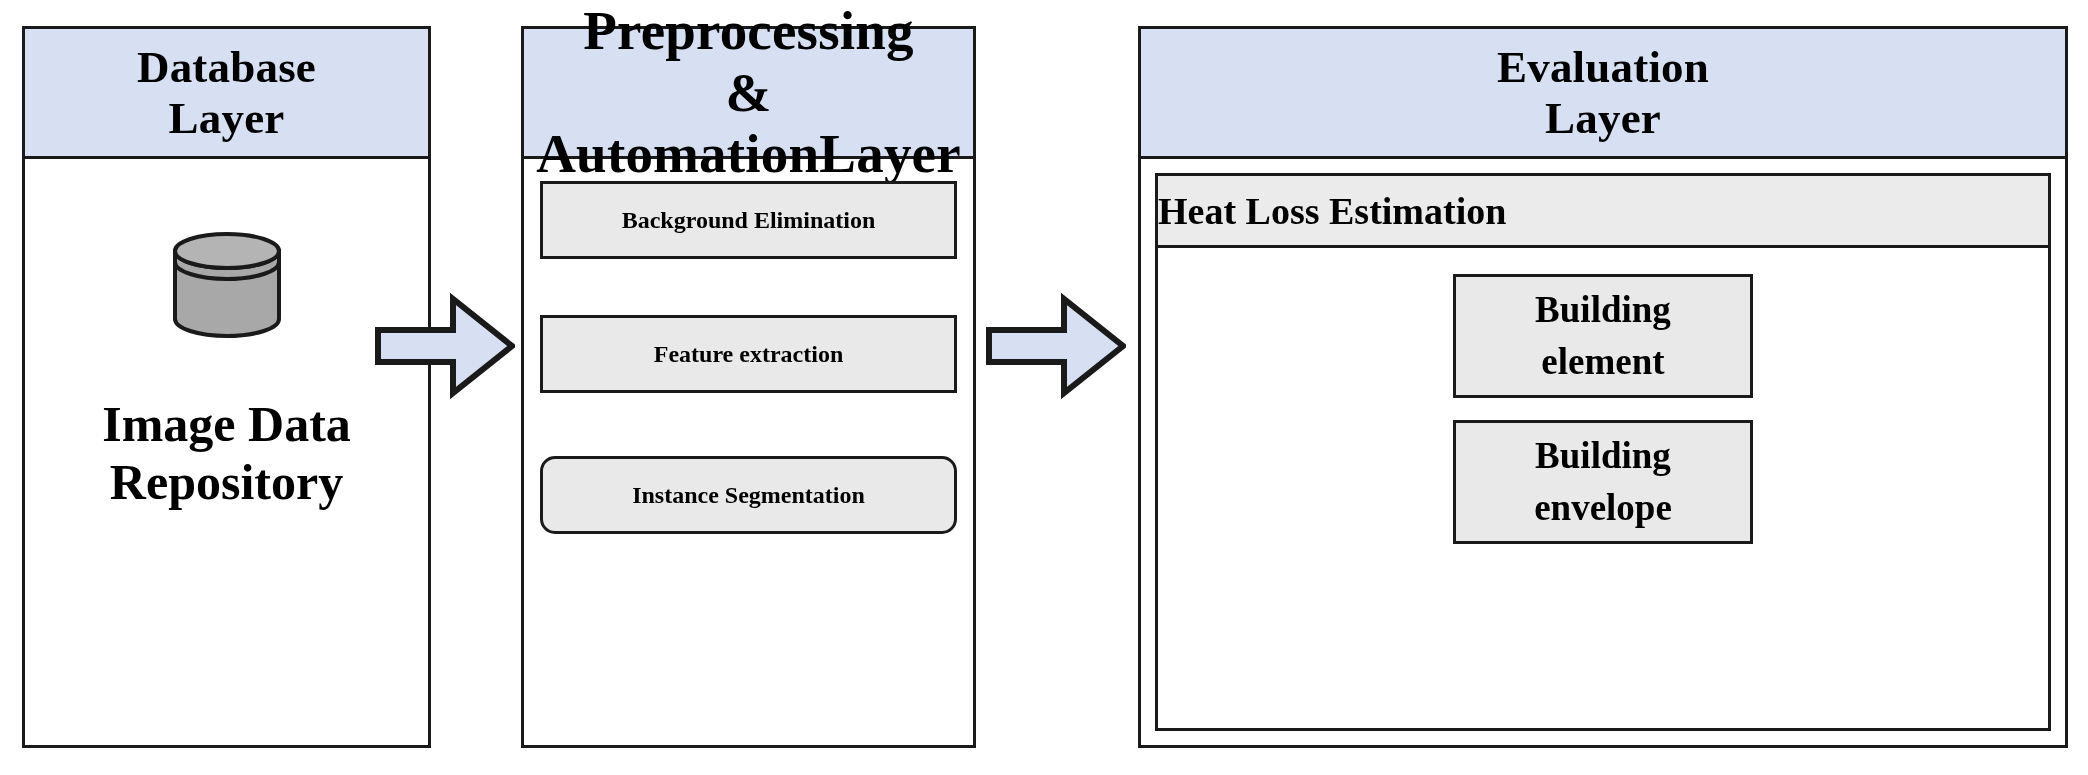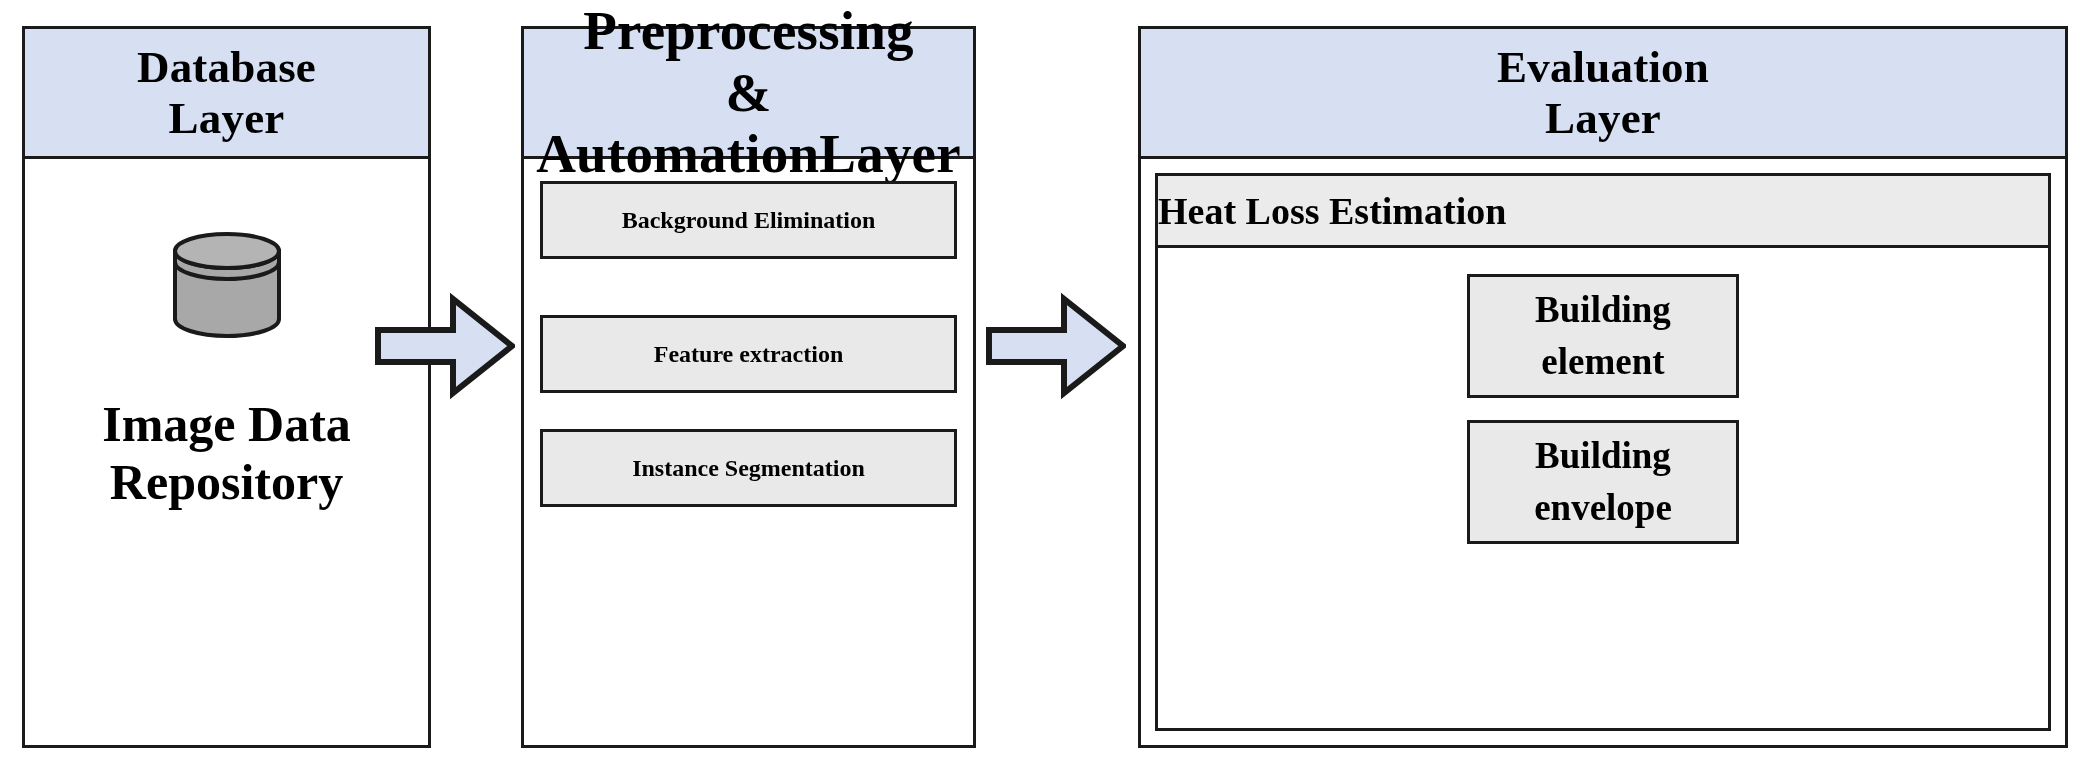--- a/index.html
+++ b/index.html
@@ -93,21 +93,21 @@
     align-items: center;
     justify-content: center;
     font-size: 24px;
     font-weight: bold;
     color: #000000;
     text-align: center;
     white-space: nowrap;
   }
   #step-background { margin-top: 2px; }
   #step-feature    { margin-top: 56px; }
-  #step-instance   { margin-top: 36px; }
+  #step-instance   { margin-top: 63px; border-radius: 15px; }
 
   
   #col-evaluation { left: 1138px; top: 26px; width: 930px; height: 722px; }
   #col-evaluation .panel-header { height: 130px; font-size: 45px; align-items: center; }
 
   #eval-body {
     padding: 14px 14px 14px 14px;
   }
   #heat-loss-group {
     box-sizing: border-box;
@@ -134,21 +134,21 @@
     flex: 1 1 auto;
     display: flex;
     flex-direction: column;
     align-items: center;
     justify-content: flex-start;
     padding-top: 26px;
     gap: 22px;
   }
   .eval-item {
     box-sizing: border-box;
-    width: 272px;
+    width: 300px;
     height: 124px;
     background: #e9e9e9;
     border: 3px solid #1a1a1a;
     display: flex;
     flex-direction: column;
     align-items: center;
     justify-content: center;
     font-size: 37px;
     font-weight: bold;
     line-height: 1.13;

